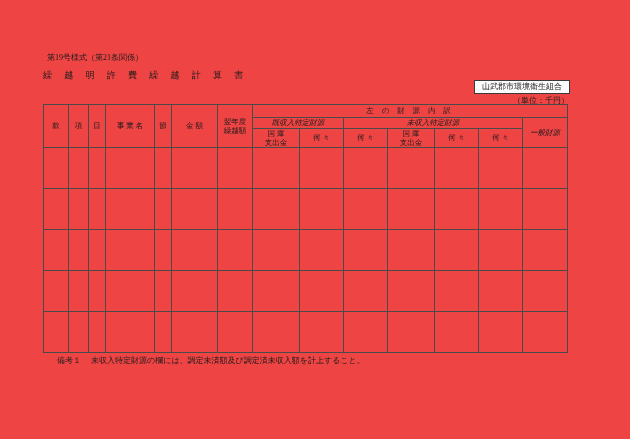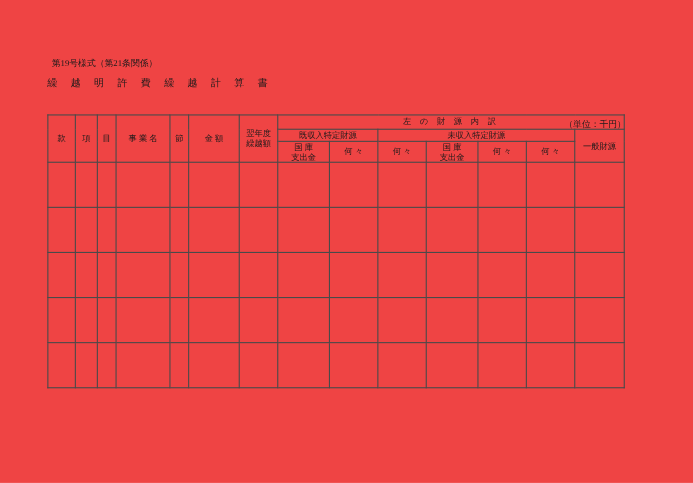--- a/index.html
+++ b/index.html
@@ -43,21 +43,20 @@
     background: #fbfbfb;
   }
   .unit-label {
     position: absolute;
     left: 43px;
     top: 95px;
     width: 526px;
     text-align: right;
     font-size: 8px;
     white-space: nowrap;
-    margin-top: 12px;
   }
   .main-table {
     position: absolute;
     left: 43px;
     top: 104px;
     width: 524px;
     border-collapse: collapse;
     table-layout: fixed;
   }
   .main-table th, .main-table td {
@@ -65,21 +64,21 @@
     padding: 0;
     margin: 0;
     font-weight: normal;
     font-size: 7.5px;
     text-align: center;
     vertical-align: middle;
     color: #1a1a1a;
     overflow: hidden;
   }
   .main-table thead tr.r1 { height: 13px; }
-  .main-table thead tr.r2 { height: 11px; }
+  .main-table thead tr.r2 { height: 11px; font-style: italic; }
   .main-table thead tr.r3 { height: 18px; }
   .main-table tbody tr { height: 41px; }
   .spread { letter-spacing: 3px; }
   .hline { display: block; line-height: 1.2; white-space: nowrap; }
   .note {
     position: absolute;
     left: 57px;
     top: 355px;
     font-size: 8px;
     white-space: nowrap;
@@ -88,20 +87,23 @@
 </style>
 </head>
 <body>
 
 <div class="page">
 
   <div class="form-number">第19号様式（第21条関係）</div>
 
   <div class="doc-title">繰 越 明 許 費 繰 越 計 算 書</div>
 
+  <div class="org-box">
+    <span>山武郡市環境衛生組合</span>
+  </div>
 
   <div class="unit-label">（単位：千円）</div>
 
   <table class="main-table">
     <colgroup>
       <col style="width:25px">
         <col style="width:20px">
         <col style="width:17px">
       <col style="width:49px">
         <col style="width:17px">
@@ -226,14 +228,17 @@
           <td></td>
           <td></td>
           <td></td>
           <td></td>
           <td></td>
           <td></td>
         </tr>
       </tbody>
   </table>
 
+  <div class="note">
+    <span>備考１</span><span class="gap"></span><span>未収入特定財源の欄には、調定未済額及び調定済未収入額を計上すること。</span>
+  </div>
 
 </div>
 
 </body></html>

